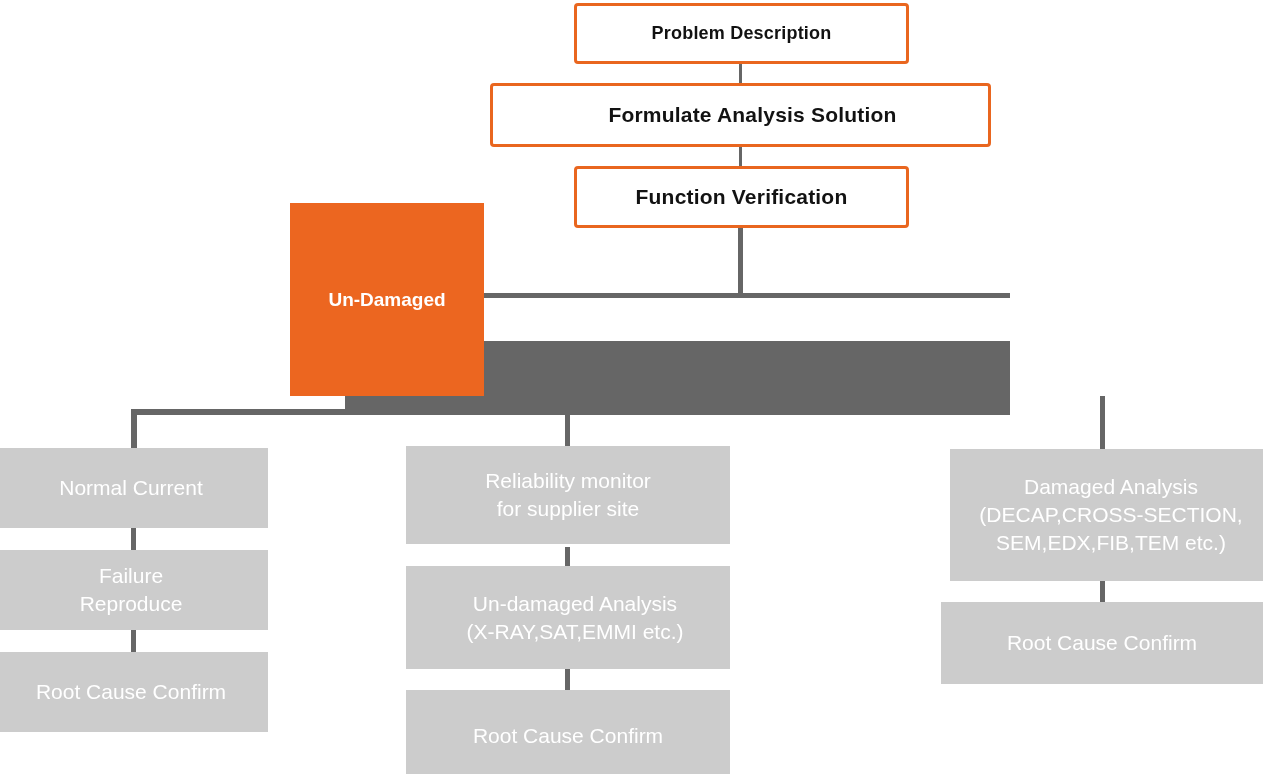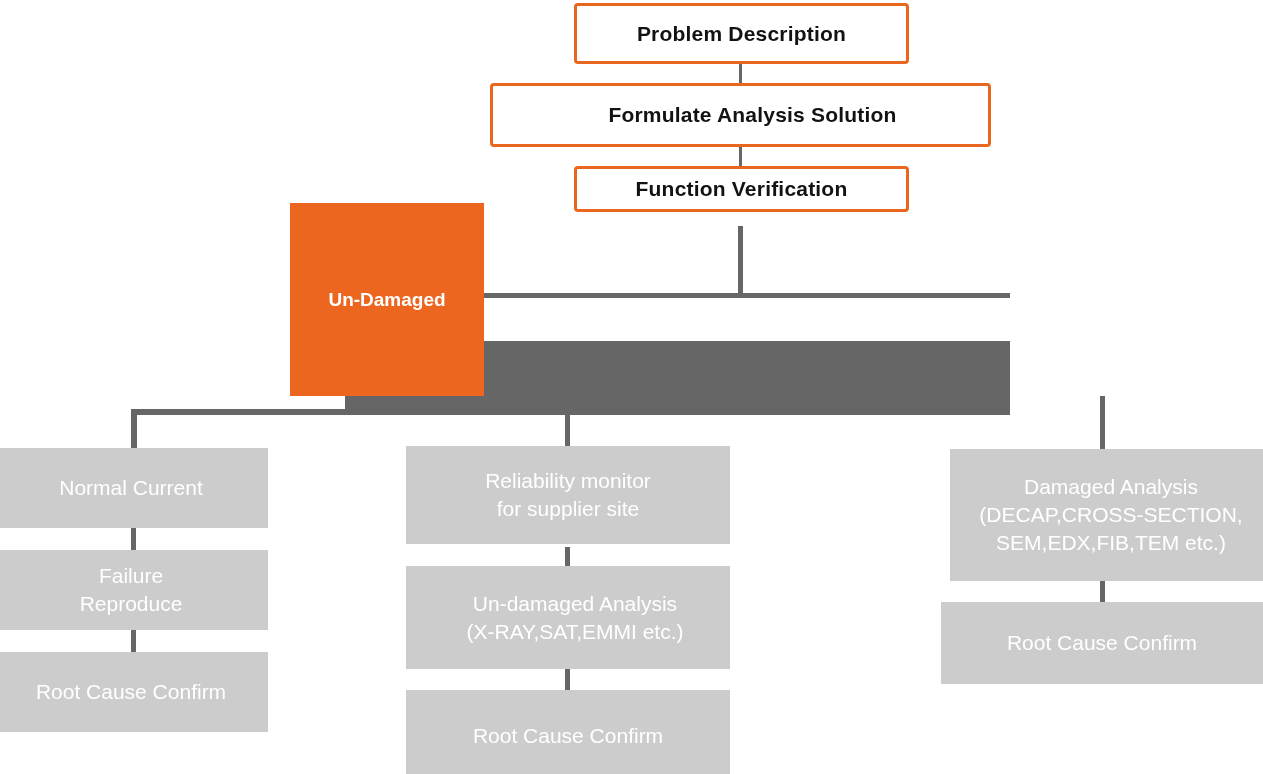--- a/index.html
+++ b/index.html
@@ -27,23 +27,23 @@
     border: 3px solid #E9661F;
     border-radius: 4px;
     display: flex;
     align-items: center;
     justify-content: center;
     color: #121212;
     font-weight: bold;
     letter-spacing: 0.2px;
     z-index: 6;
   }
-  #box-problem      { left: 574px; top: 3px;   width: 335px; height: 61px;  font-size: 21px; }
+  #box-problem      { left: 574px; top: 3px;   width: 335px; height: 61px;  font-size: 18px; }
   #box-formulate    { left: 490px; top: 83px;  width: 501px; height: 64px;  font-size: 21px; padding-left: 24px; }
-  #box-function     { left: 574px; top: 166px; width: 335px; height: 46px;  font-size: 21px; }
+  #box-function     { left: 574px; top: 166px; width: 335px; height: 62px;  font-size: 21px; }
 
   
   .oblock {
     position: absolute;
     background: #EC6620;
     display: flex;
     align-items: center;
     justify-content: center;
     color: #ffffff;
     font-weight: bold;

